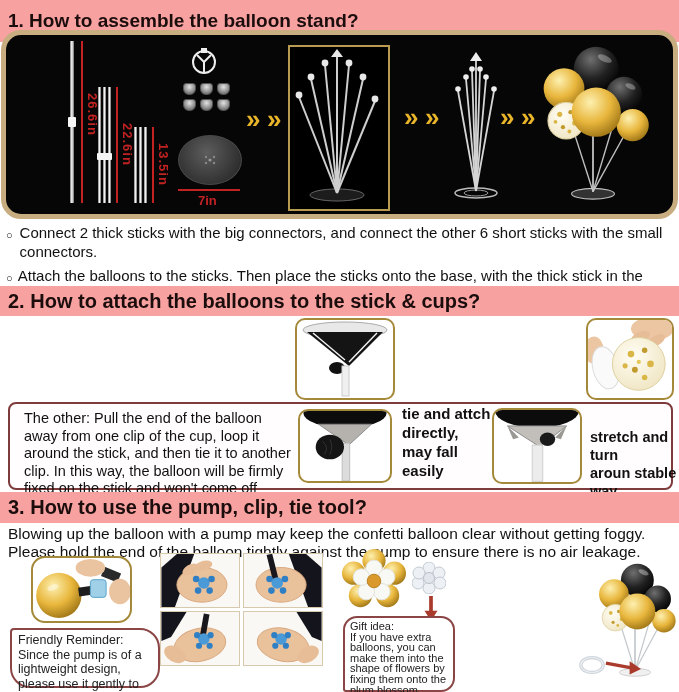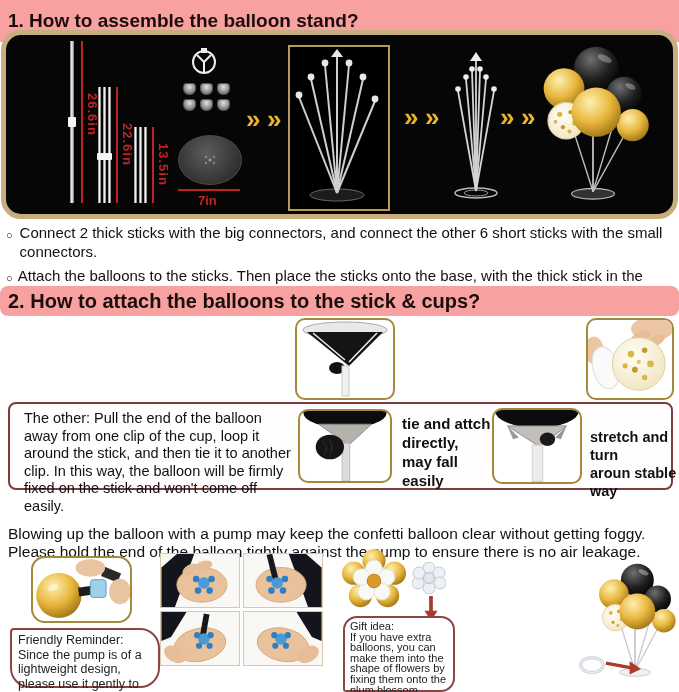--- a/index.html
+++ b/index.html
@@ -215,21 +215,21 @@
     <div style="display:flex;margin-bottom:5px;">
       <span style="width:15px;font-size:11px;padding-top:3px;">○</span>
       <span>Connect 2 thick sticks with the big connectors, and connect the other 6 short sticks with the small connectors.</span>
     </div>
     <div style="display:flex;">
       <span style="width:15px;font-size:11px;padding-top:3px;">○</span>
       <span>Attach the balloons to the sticks. Then place the sticks onto the base, with the thick stick in the middle and the others around it.</span>
     </div>
   </div>
 
-  <div class="hdr" style="top:286px;height:30px;font-size:20px;border-radius:8px;">
+  <div class="hdr" style="top:286px;height:30px;font-size:20px;">
     <span>2. How to attach the balloons to the stick &amp; cups?</span>
   </div>
 
 
   <div class="goldBox" style="left:295px;top:318px;width:100px;height:82px;">
     <svg width="96" height="78" viewBox="0 0 96 78">
       <ellipse cx="48" cy="10" rx="42" ry="8" fill="#e8e8e8" stroke="#aaa"></ellipse>
       <polygon points="10,12 86,12 52,46" fill="#141414"></polygon>
       <line x1="16" y1="13" x2="48" y2="40" stroke="#f5f5f5" stroke-width="1.4"></line>
       <line x1="80" y1="13" x2="52" y2="42" stroke="#f5f5f5" stroke-width="1.4"></line>
@@ -263,39 +263,42 @@
     <div class="goldBox" style="left:288px;top:5px;width:94px;height:74px;">
       <svg width="90" height="70" viewBox="0 0 92 74">
         <ellipse cx="46" cy="2" rx="44" ry="16" fill="#0c0c0c"></ellipse>
         <polygon points="18,14 74,14 50,36" fill="#b5b2ad" stroke="#8a8a8a"></polygon>
         <rect x="43" y="34" width="8" height="40" fill="#dcdcdc" stroke="#bbb"></rect>
         <ellipse cx="30" cy="38" rx="15" ry="13" fill="#151515"></ellipse>
         <path d="M22 32 Q30 38 24 46 M30 30 Q34 38 30 46" stroke="#333" fill="none"></path>
       </svg>
     </div>
 
-    <div class="abs pre" style="left:392px;top:10px;width:95px;font-size:15px;font-weight:bold;line-height:19px;">tie and attch
+    <div class="abs pre" style="left:392px;top:0;width:95px;font-size:15px;font-weight:bold;line-height:19px;">tie and attch
 directly,
 may fall easily</div>
 
     <div class="goldBox" style="left:482px;top:4px;width:90px;height:76px;">
       <svg width="86" height="72" viewBox="0 0 90 74">
         <ellipse cx="45" cy="0" rx="44" ry="18" fill="#0c0c0c"></ellipse>
         <polygon points="14,16 76,16 48,38" fill="#c2bfba" stroke="#8a8a8a"></polygon>
         <polygon points="14,16 26,28 20,30" fill="#9b9893"></polygon>
         <polygon points="76,16 64,28 70,30" fill="#9b9893"></polygon>
         <ellipse cx="56" cy="30" rx="8" ry="7" fill="#1a1a1a"></ellipse>
         <rect x="40" y="36" width="11" height="38" fill="#ececec" stroke="#ccc"></rect>
       </svg>
     </div>
 
     <div class="abs pre" style="left:580px;top:24px;width:92px;font-size:14.5px;font-weight:bold;line-height:18px;">stretch and turn
 aroun stable way</div>
   </div>
 
+  <div class="hdr" style="top:492px;height:31px;font-size:20px;">
+    <span>3. How to use the pump, clip, tie tool?</span>
+  </div>
 
   <div class="abs pre" style="left:8px;top:525px;right:4px;font-size:15.5px;line-height:17.5px;">Blowing up the balloon with a pump may keep the confetti balloon clear without getting foggy.
 Please hold the end of the balloon tightly against the pump to ensure there is no air leakage.</div>
 
   <div class="goldBox" style="left:31px;top:556px;width:101px;height:67px;border-radius:14px;">
     <svg width="97" height="63" viewBox="0 0 98 64">
       <circle cx="26" cy="38" r="23" fill="url(#goldGrad)"></circle>
       <ellipse cx="20" cy="30" rx="6" ry="3" fill="#fff" opacity=".4" transform="rotate(-20 20 30)"></ellipse>
       <rect x="46" y="29" width="16" height="9" fill="#1d1d1d" transform="rotate(-8 54 33)"></rect>
       <rect x="58" y="22" width="16" height="18" rx="3" fill="#9fd0e8" stroke="#5aa5c8"></rect>

